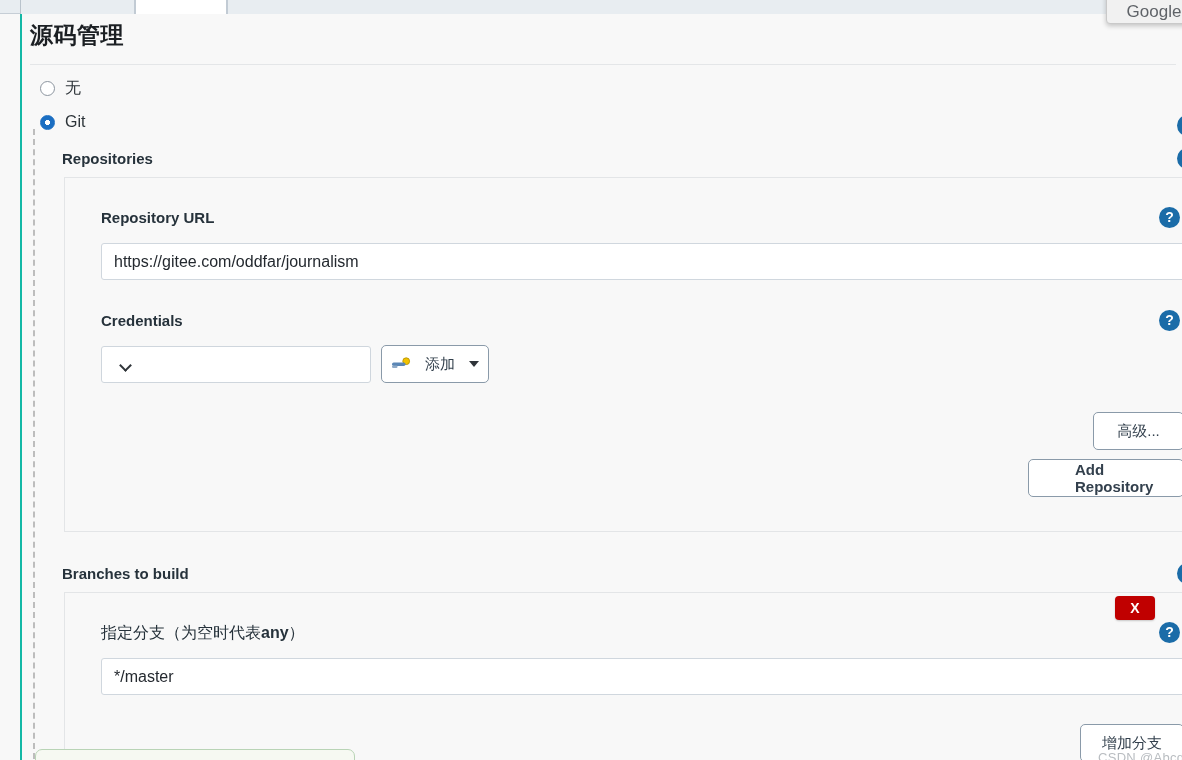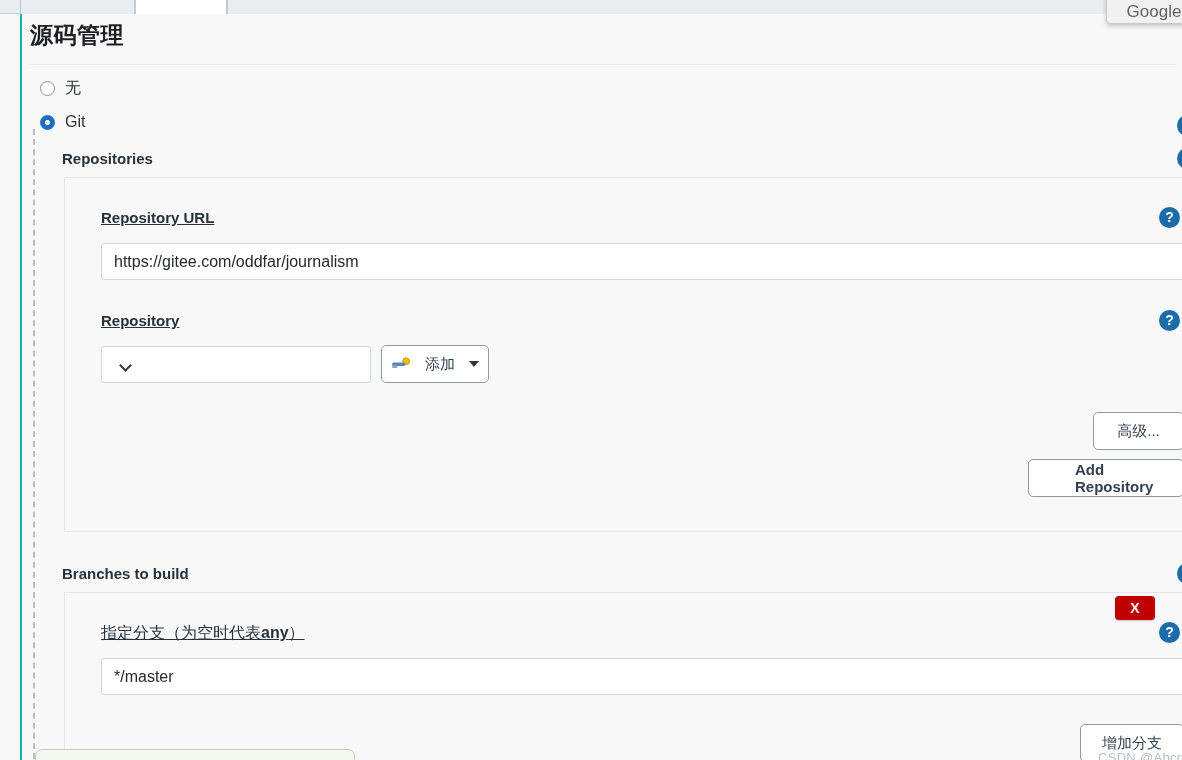--- a/index.html
+++ b/index.html
@@ -122,21 +122,20 @@
   }
   .panel.repos    { left: 42px; top: 163px; width: 1140px; height: 355px; }
   .panel.branches { left: 42px; top: 578px; width: 1140px; height: 182px; }
 
   .field-label {
     position: absolute;
     font-size: 15px;
     font-weight: bold;
     color: #26323b;
     white-space: nowrap;
-    text-decoration: underline;
   }
   .field-label.url   { left: 79px; top: 195px; }
   .field-label.creds { left: 79px; top: 298px; }
   .field-label.spec  { left: 79px; top: 609px; font-weight: 400; font-size: 16px; }
   .field-label.spec b { font-weight: bold; }
 
   
   .text-input {
     position: absolute;
     box-sizing: border-box;
@@ -324,21 +323,21 @@
 
     <div class="dashed-guide"></div>
 
     <div class="group-head repos">Repositories</div>
 
     <div class="panel repos"></div>
 
     <div class="field-label url">Repository URL</div>
     <input class="text-input url" type="text" value="https://gitee.com/oddfar/journalism" style="">
 
-    <div class="field-label creds">Repository</div>
+    <div class="field-label creds">Credentials</div>
 
     <div class="select-wrap">
       <div class="select-box">
         <span class="chev"></span>
       </div>
     </div>
 
     <div class="btn add-cred">
       <svg class="key-icon" viewBox="0 0 20 14">
         <circle cx="15.2" cy="4.2" r="3.4" fill="#f2c200" stroke="#b08f00" stroke-width="0.8"></circle>

